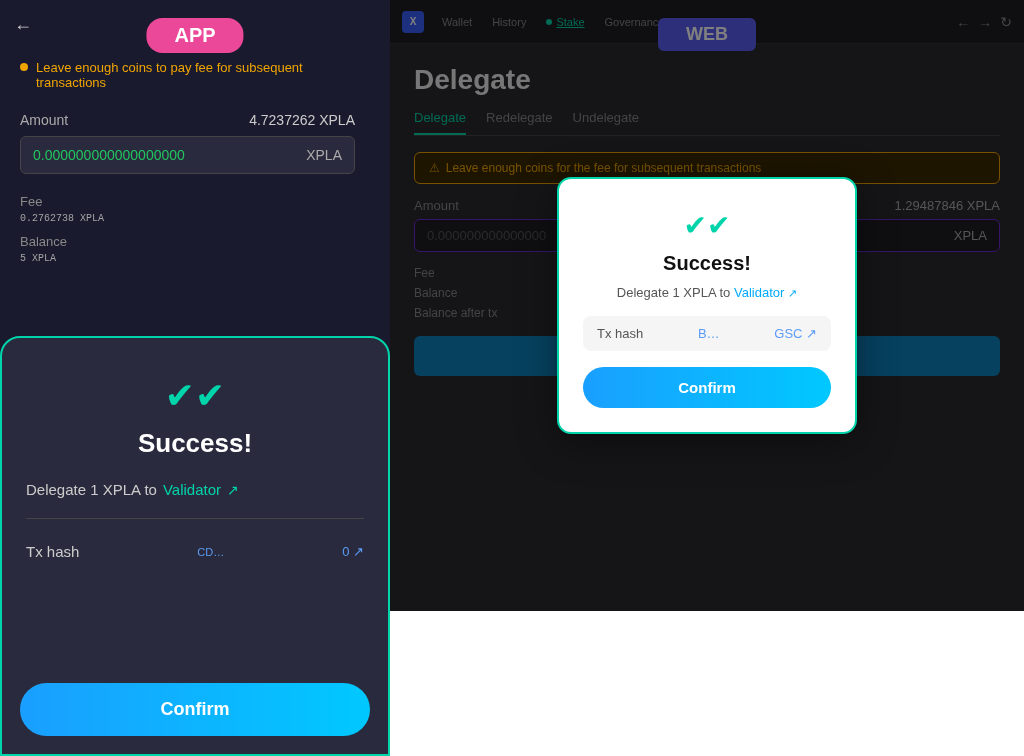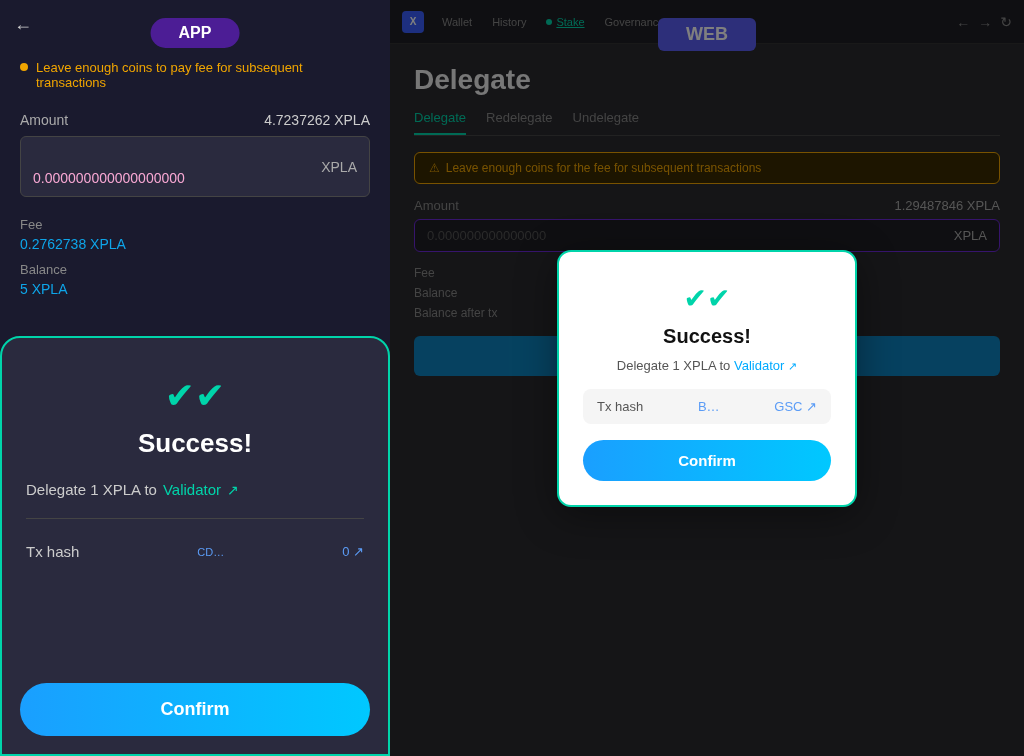--- a/index.html
+++ b/index.html
@@ -19,44 +19,44 @@
       position: relative;
       flex-shrink: 0;
       overflow: hidden;
     }
 
     .app-label {
       position: absolute;
       top: 18px;
       left: 50%;
       transform: translateX(-50%);
-      background: #4c1d95;
+      background: #ec4899;
       color: white;
       font-weight: 700;
-      font-size: 16px;
+      font-size: 20px;
       padding: 6px 28px;
       border-radius: 16px;
       z-index: 10;
     }
 
     .app-back {
       position: absolute;
       top: 14px;
       left: 14px;
       color: #ccc;
       font-size: 18px;
       cursor: pointer;
     }
 
     
     .app-bg-content {
       position: absolute;
       top: 60px;
       left: 20px;
-      right: 20px;
+      right: 35px;
       color: #ccc;
     }
 
     .app-warning {
       display: flex;
       align-items: flex-start;
       gap: 8px;
       font-size: 13px;
       color: #f0a500;
       margin-bottom: 22px;
@@ -88,40 +88,40 @@
       display: flex;
       align-items: center;
       background: #2a2a3e;
       border: 1px solid #444;
       border-radius: 6px;
       padding: 10px 12px;
       margin-bottom: 20px;
     }
     .app-input-text {
       flex: 1;
-      color: #f9a8d4;
+      color: #22c55e;
       font-size: 14px;
-      margin-top: 23px;
     }
     .app-input-unit {
       color: #aaa;
       font-size: 14px;
     }
 
     .app-info-block {
       margin-bottom: 10px;
     }
     .app-info-label {
       font-size: 13px;
       color: #888;
       margin-bottom: 4px;
     }
     .app-info-value {
-      font-size: 14px;
-      color: #0ea5e9;
+      font-size: 10px;
+      color: #a3a3a3;
+      font-family: Liberation Mono, monospace;
     }
 
     
     .app-modal-overlay {
       position: absolute;
       bottom: 0;
       left: 0;
       right: 0;
       height: 420px;
       background: #2a2a3e;
@@ -199,21 +199,21 @@
       border: none;
       border-radius: 30px;
       padding: 16px;
       cursor: pointer;
       text-align: center;
     }
 
     
     .web-panel {
       flex: 1;
-      height: 756px;
+      height: 611px;
       background: #2a2a2e;
       position: relative;
       overflow: hidden;
     }
 
     .web-label {
       position: absolute;
       top: 18px;
       left: 50%;
       transform: translateX(-50%);

